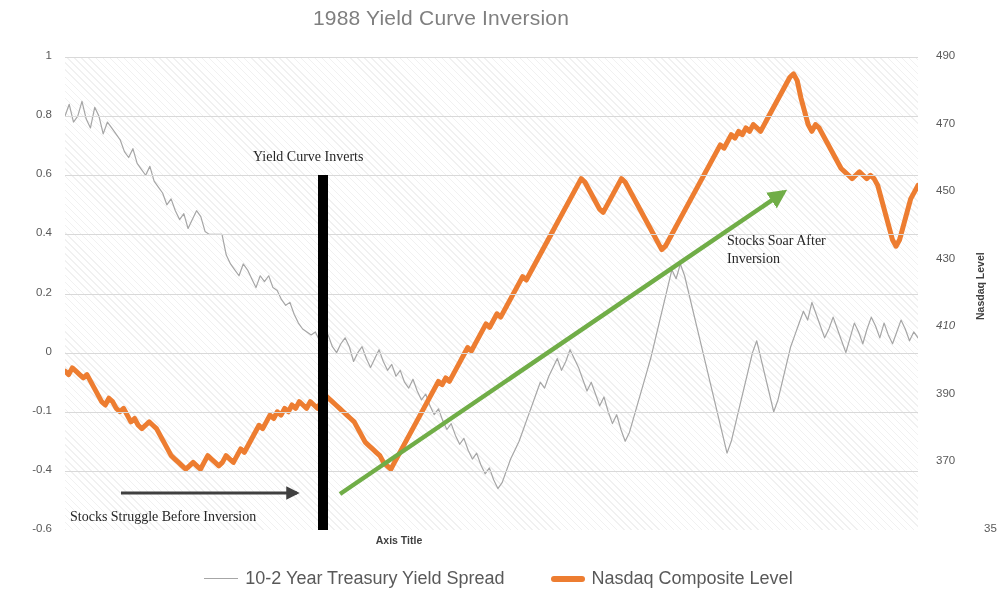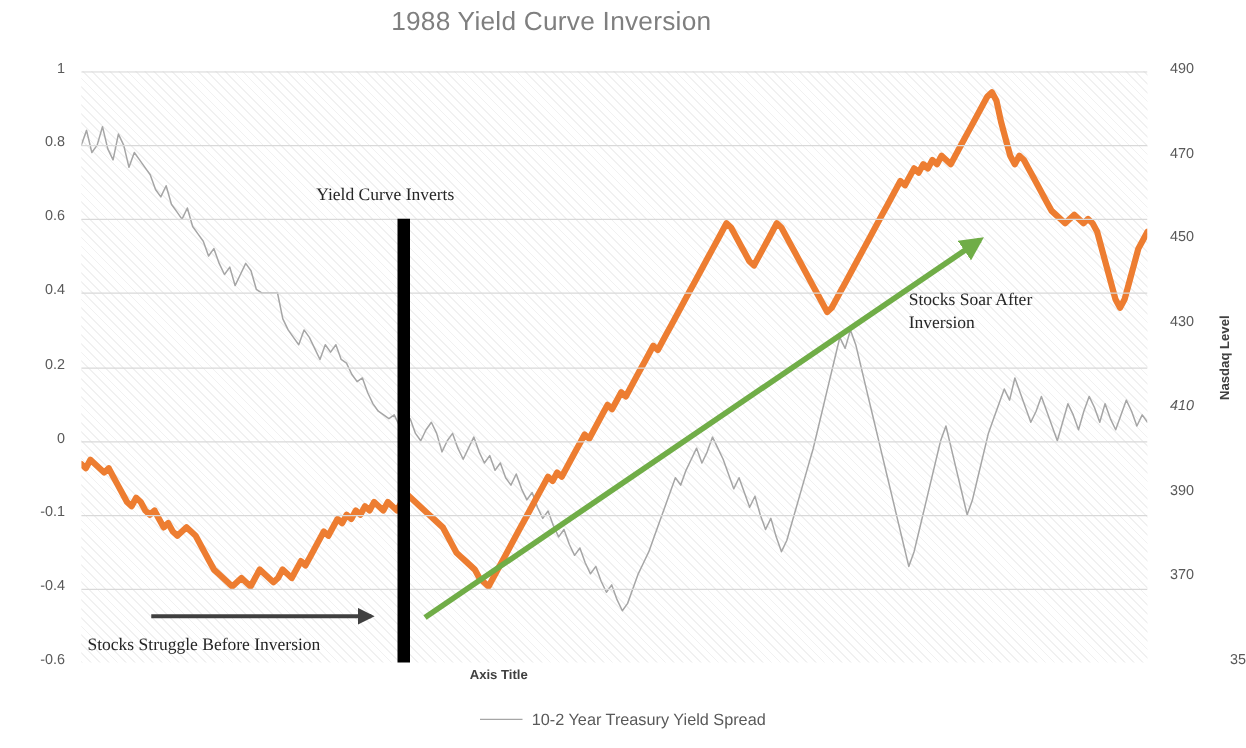--- a/index.html
+++ b/index.html
@@ -55,21 +55,21 @@
 
   .annot{
     position:absolute;font-size:14px;color:#262626;white-space:pre-line;
     line-height:1.25;
     font-family:Liberation Serif, serif;
   }
 
   .legend{
     position:absolute;left:0;top:568px;width:997px;
     display:flex;justify-content:center;align-items:center;gap:46px;
-    font-size:13px;color:#595959;
+    font-size:18px;color:#595959;
   }
   .legend-item{display:flex;align-items:center;gap:7px;}
   .legend-swatch-gray{width:34px;height:1.5px;background:#a6a6a6;}
   .legend-swatch-orange{width:34px;height:6px;background:#ed7d31;border-radius:3px;}
 
   svg{display:block;}
 </style>
 </head>
 <body>
 
@@ -159,15 +159,19 @@
       <div class="annot" style="left: 70px; top: 508px;">Stocks Struggle Before Inversion</div>
       <div class="annot" style="left: 727px; top: 232px;">Stocks Soar After
 Inversion</div>
     </div>
 
   <div class="legend">
     <div class="legend-item">
       <span class="legend-swatch-gray"></span>
       <span>10-2 Year Treasury Yield Spread</span>
     </div>
+    <div class="legend-item">
+      <span class="legend-swatch-orange"></span>
+      <span>Nasdaq Composite Level</span>
+    </div>
   </div>
 
 </div>
 
 </body></html>

